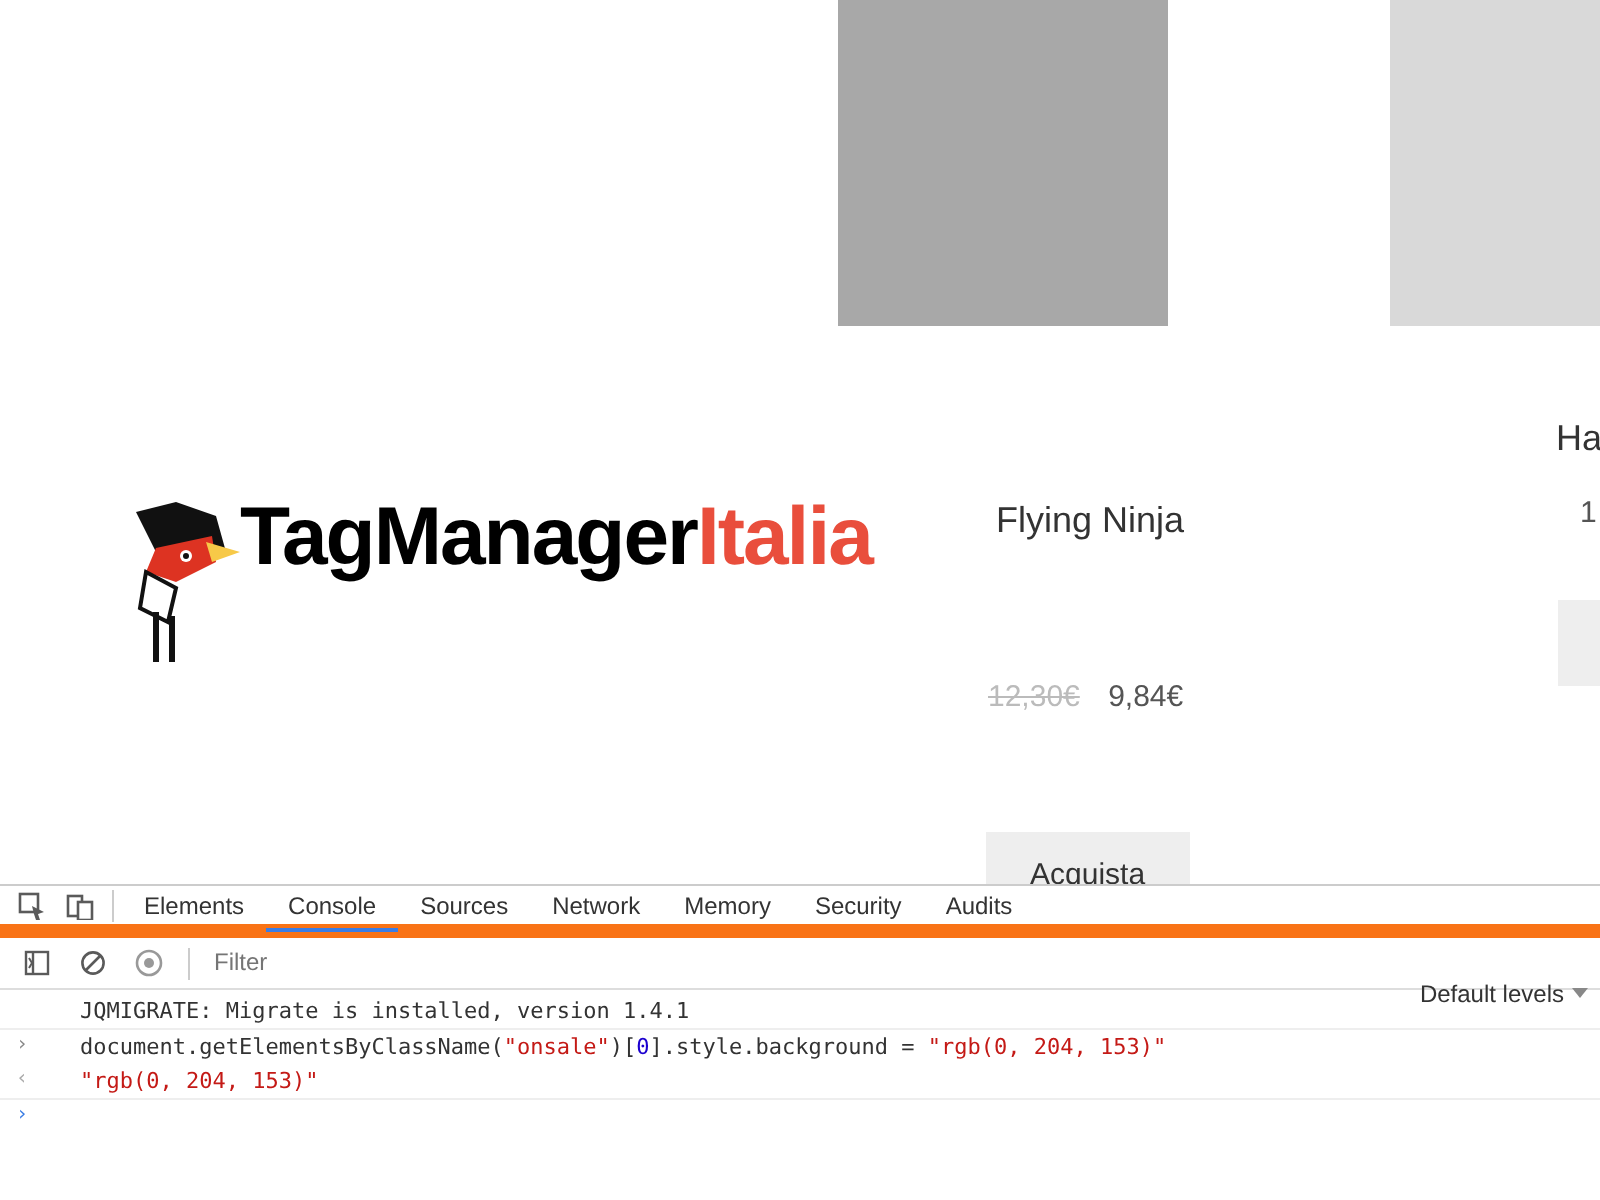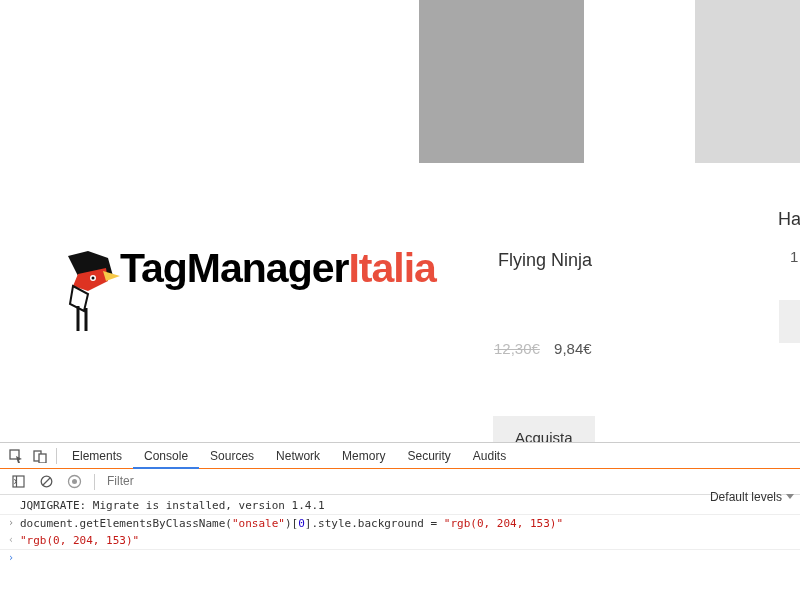--- a/index.html
+++ b/index.html
@@ -24,36 +24,36 @@
   .price-row { position: absolute; left: 494px; top: 340px; font-size: 15px; }
   .old-price { color: #bbb; text-decoration: line-through; margin-right: 10px; }
   .new-price { color: #555; }
   .price-2 { position: absolute; left: 790px; top: 248px; font-size: 15px; color: #555; }
   
   .buy-btn { position: absolute; left: 493px; top: 395px; background: #eee; border: none; padding: 13px 22px; font-size: 15px; color: #333; cursor: pointer; margin-top: 21px; }
   .buy-btn2 { position: absolute; left: 779px; top: 300px; background: #eee; border: none; padding: 13px 22px; font-size: 15px; color: #333; cursor: pointer; }
   
   
   .devtools { position: absolute; left: 0; top: 442px; width: 800px; height: 158px; border-top: 1px solid #ccc; background: #fff; font-family: "Segoe UI", Arial, sans-serif; font-size: 12px; color: #333; }
-  .dt-tabs { display: flex; align-items: center; height: 26px; border-bottom: 1px solid #f97316; padding: 0 4px; }
+  .dt-tabs { display: flex; align-items: center; height: 26px; border-bottom: 7px solid #f97316; padding: 0 4px; }
   .dt-icon { width: 24px; height: 24px; display: flex; align-items: center; justify-content: center; color: #5a5a5a; cursor: pointer; }
   .dt-tab { padding: 0 11px; height: 26px; line-height: 26px; cursor: pointer; color: #333; }
   .dt-tab.active { border-bottom: 2px solid #3b7de4; color: #333; }
   .dt-sep { width: 1px; height: 16px; background: #ccc; margin: 0 4px; }
   
   .dt-toolbar { display: flex; align-items: center; height: 26px; border-bottom: 1px solid #ddd; padding: 0 6px; gap: 4px; }
   .dt-ctx { border: 1px solid #ccc; font-size: 11px; padding: 2px 24px 2px 6px; height: 20px; background: #fff; position: relative; min-width: 130px; }
   .dt-ctx::after { content: "▼"; position: absolute; right: 5px; top: 3px; font-size: 8px; color: #666; }
   .dt-filter { border: none; border-bottom: 1px solid transparent; padding: 2px 4px; font-size: 12px; color: #888; outline: none; width: 370px; }
   .dt-levels { margin-left: auto; font-size: 12px; color: #333; cursor: pointer; display: flex; align-items: center; gap: 4px; margin-top: 30px; }
   
   .dt-console { font-family: Menlo, Consolas, monospace; font-size: 11px; padding: 2px 0; }
   .dt-line { display: flex; align-items: flex-start; padding: 2px 6px 2px 8px; }
   .dt-gutter { width: 12px; flex-shrink: 0; color: #888; font-size: 10px; }
-  .dt-msg { flex: 1; white-space: pre; }
+  .dt-msg { flex: 1; white-space: pre; margin-left: 20px; }
   .dt-output { color: #aaa; }
   .dt-str { color: #c41a16; }
   .dt-num { color: #1c00cf; }
   .dt-prompt { color: #3b7de4; }
   .triangle-down { display: inline-block; width: 0; height: 0; border-left: 4px solid transparent; border-right: 4px solid transparent; border-top: 5px solid #888; vertical-align: middle; }
 </style>
 </head>
 <body>
 
 <div class="page">

